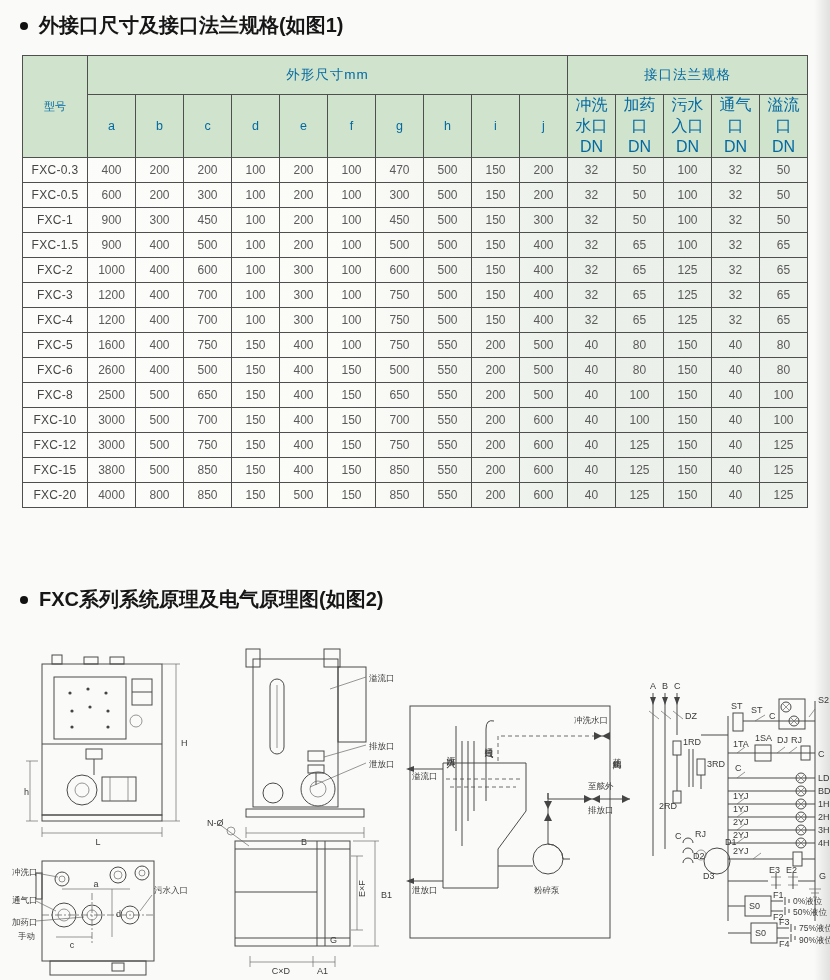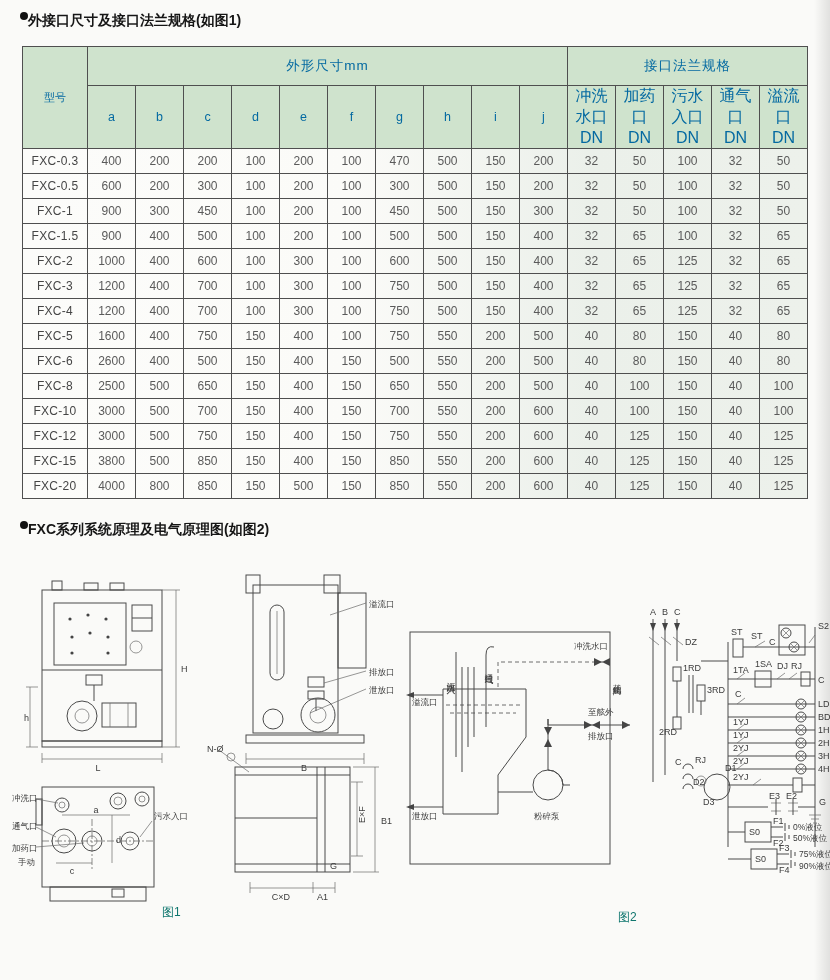--- a/index.html
+++ b/index.html
@@ -9,24 +9,24 @@
     font-family:"Liberation Sans","DejaVu Sans",sans-serif;
     -webkit-font-smoothing:antialiased;
   }
   .page{position:absolute;inset:0;background:#fafaf8}
   .page::after{
     content:"";position:absolute;top:0;right:0;width:16px;height:100%;
     background:linear-gradient(90deg,rgba(0,0,0,0),rgba(0,0,0,0.10));
     pointer-events:none;
   }
   
-  .sec{display:flex;align-items:flex-start;font-size:14px;font-weight:bold;color:#161616}
+  .sec{display:flex;align-items:center;gap:11px;font-size:20px;font-weight:bold;color:#161616}
   .sec .bullet{width:8px;height:8px;border-radius:50%;background:#111;flex:0 0 auto}
   #sec1{padding:12px 0 0 20px}
-  #sec2{margin:22px 0 0 20px}
+  #sec2{margin:78px 0 0 20px}
 
   
   table.spec{border-collapse:collapse;table-layout:fixed;width:786px;margin:16px 0 0 22px;background:#fbfbf9}
   table.spec th,table.spec td{border:1px solid #4f4f4f;text-align:center;vertical-align:middle;padding:0}
   table.spec thead th{background:#cfe3cd;font-weight:normal;color:#0369a1}
   th.group{height:38px;font-size:13.5px;letter-spacing:1px}
   th.model-h{width:64px;font-size:11px}
   th.dim-h{height:52px;font-size:12.5px;color:#3d463d}
   th.flange-h{height:52px;font-size:16px;line-height:1.3;white-space:pre-line;color:#3d463d}
   tbody tr{background:linear-gradient(90deg,#fcfcfa 0%,#fbfbf8 42%,#ebf0ea 72%,#edf1eb 100%)}

